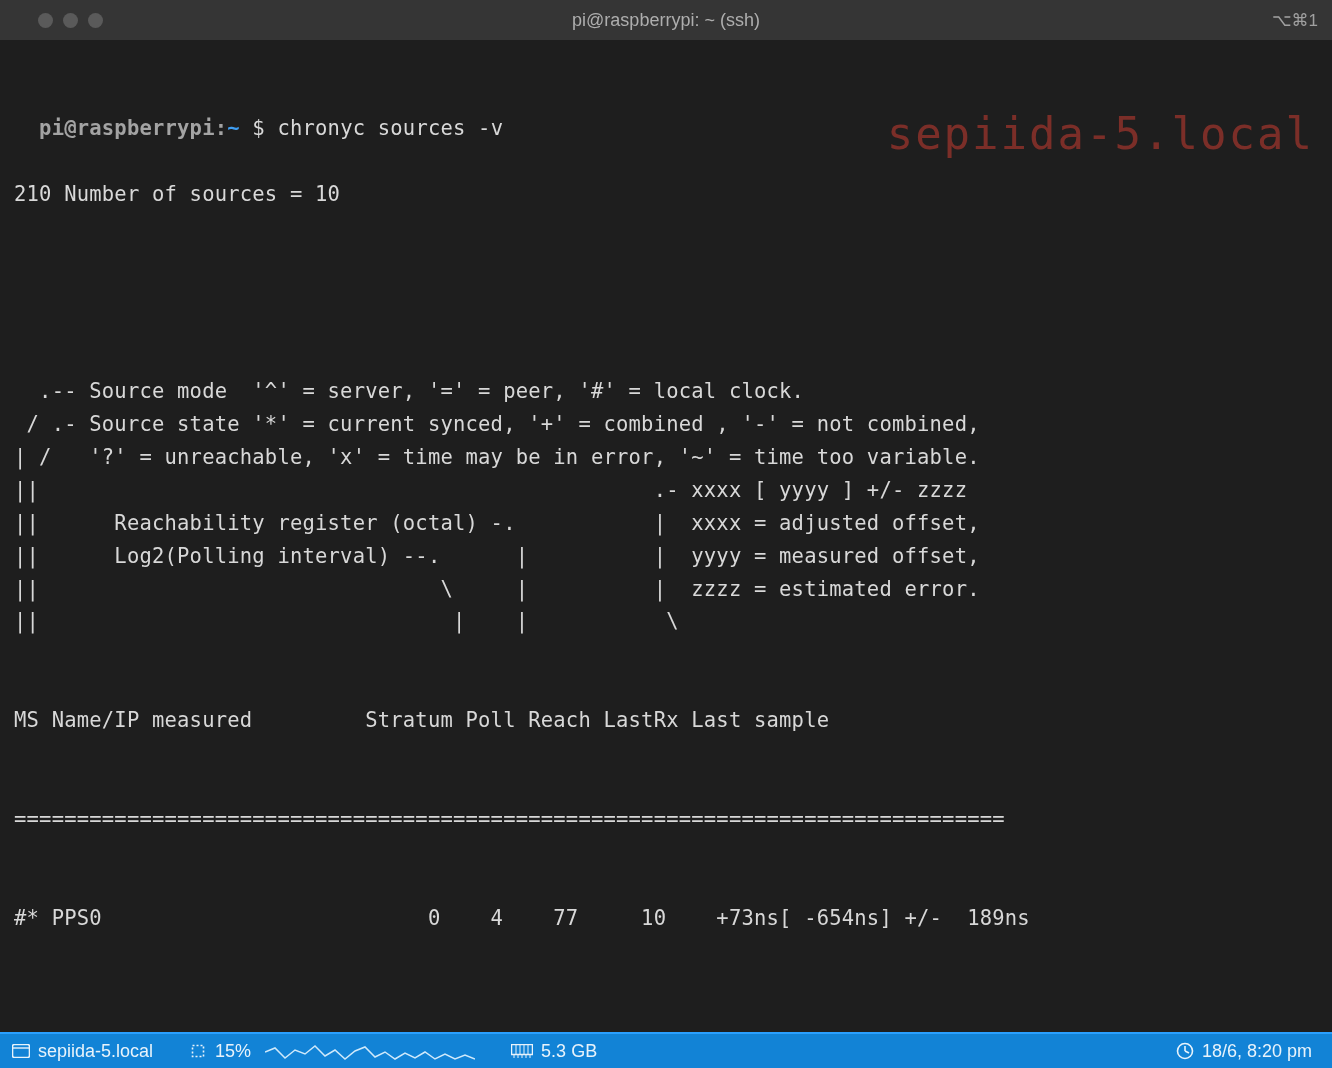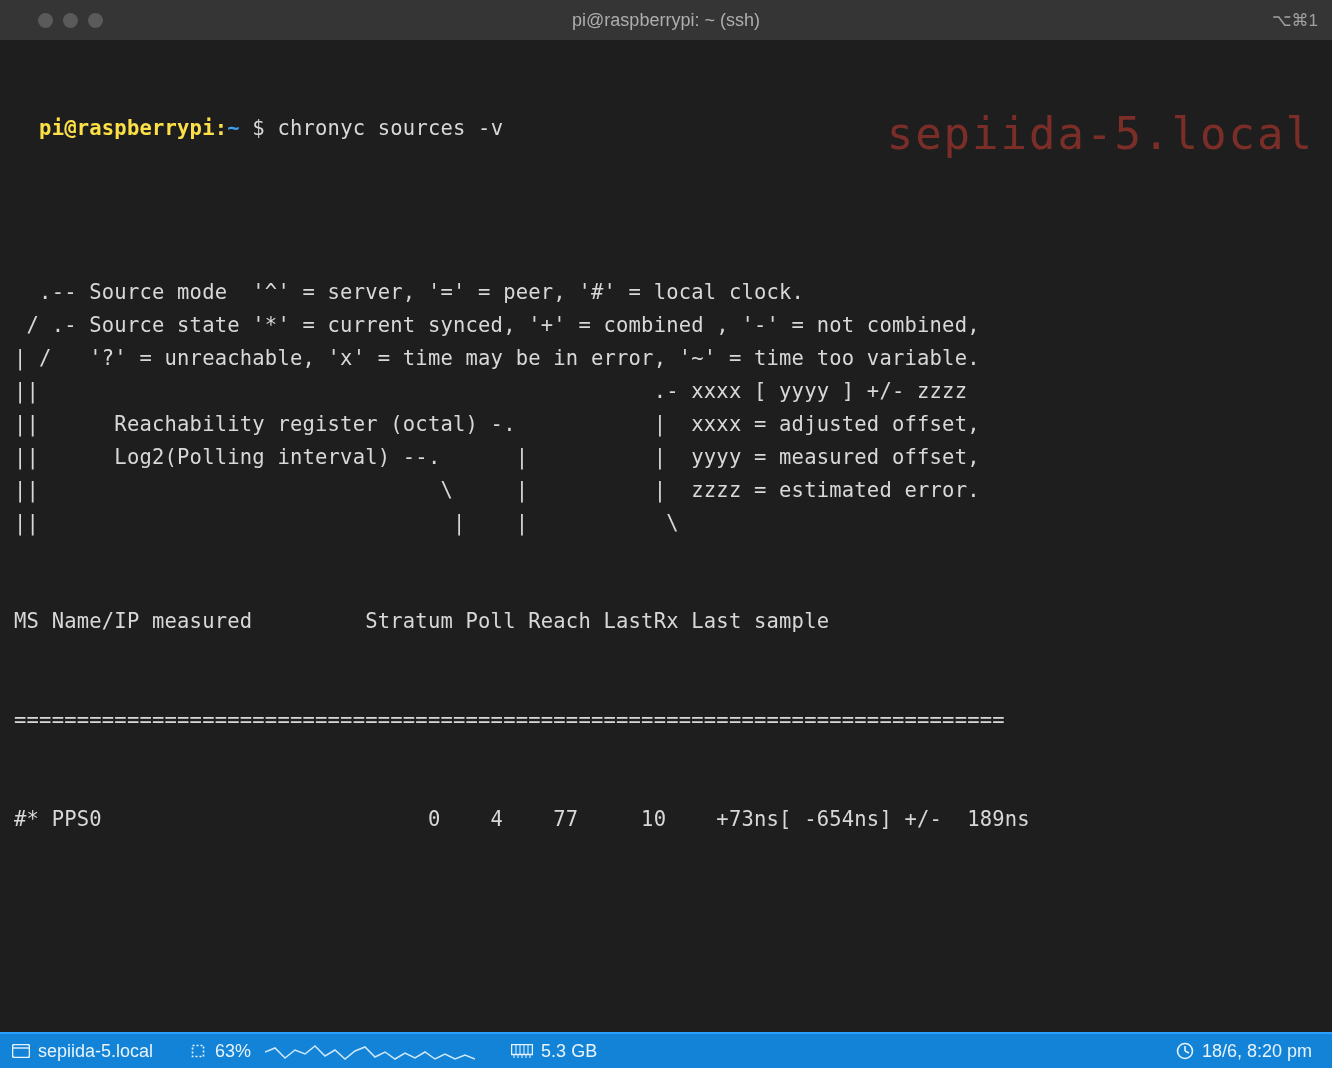--- a/index.html
+++ b/index.html
@@ -50,21 +50,21 @@
   
   .term {
     padding: 6px 14px 0 14px;
     color: #d8d8d8;
     line-height: 32.9px;
     white-space: pre;
     letter-spacing: 0.2px;
     position: relative;
   }
   .promptline { }
-  .user { color: #fde047; font-weight: bold; }
+  .user { color: #a3a3a3; font-weight: bold; }
   .tilde { color: #3f9ef2; font-weight: bold; }
   .dollar { color: #d8d8d8; }
   .cmd { color: #d8d8d8; text-align: center; }
   .row { display: block; }
   
   .watermark {
     position: absolute;
     top: 78px;
     right: 18px;
     color: rgba(200,60,50,0.55);
@@ -106,41 +106,42 @@
     <div class="dot"></div>
     <div class="dot"></div>
   </div>
   <div class="title">pi@raspberrypi: ~ (ssh)</div>
   <div class="hotkey">⌥⌘1</div>
 </div>
 
 <div class="term">
   <div class="watermark">sepiida-5.local</div>
   <span class="promptline"><span class="user">pi@raspberrypi</span><span class="user">:</span><span class="tilde">~</span><span class="user"> </span><span class="dollar">$</span> <span class="cmd">chronyc sources -v</span></span>
+  <div class="row">210 Number of sources = 10</div>
   <div class="row">&nbsp;</div>
   <div id="legend"><div class="row">  .-- Source mode  '^' = server, '=' = peer, '#' = local clock.</div><div class="row"> / .- Source state '*' = current synced, '+' = combined , '-' = not combined,</div><div class="row">| /   '?' = unreachable, 'x' = time may be in error, '~' = time too variable.</div><div class="row">||                                                 .- xxxx [ yyyy ] +/- zzzz</div><div class="row">||      Reachability register (octal) -.           |  xxxx = adjusted offset,</div><div class="row">||      Log2(Polling interval) --.      |          |  yyyy = measured offset,</div><div class="row">||                                \     |          |  zzzz = estimated error.</div><div class="row">||                                 |    |           \</div></div>
   <div class="row">MS Name/IP measured         Stratum Poll Reach LastRx Last sample</div>
   <div class="row">===============================================================================</div>
   <div id="rows"><div class="row">#* PPS0                          0    4    77     10    +73ns[ -654ns] +/-  189ns</div></div>
   
 </div>
 
 <div class="statusbar">
   <div class="seg">
     <svg width="18" height="14">
         <rect x="0.5" y="0.5" width="17" height="13" rx="2" fill="none" stroke="#e8f3fb" stroke-width="1.6"></rect>
         <line x1="0" y1="4" x2="18" y2="4" stroke="#e8f3fb" stroke-width="1.4"></line>
       </svg>
     <span>sepiida-5.local</span>
   </div>
   <div class="seg">
     <svg width="18" height="18">
       <rect x="3.5" y="3.5" width="11" height="11" fill="none" stroke="#e8f3fb" stroke-width="1.6" stroke-dasharray="2 2"></rect>
     </svg>
-    <span>63%</span>
+    <span>15%</span>
     <svg class="sparkline" width="210" height="22">
       <polyline fill="none" stroke="#cfe9fb" stroke-width="1.5" points="0,12 10,8 20,18 30,10 40,14 50,6 60,16 70,10 80,19 90,11 100,7 110,17 120,12 130,19 140,13 150,18 160,12 170,19 180,14 190,19 200,15 210,19"></polyline>
     </svg>
   </div>
   <div class="seg">
     <svg width="22" height="14">
       <rect x="0.5" y="0.5" width="21" height="10" fill="none" stroke="#e8f3fb" stroke-width="1.5"></rect>
       <line x1="5" y1="1" x2="5" y2="10" stroke="#e8f3fb"></line>
         <line x1="9" y1="1" x2="9" y2="10" stroke="#e8f3fb"></line>
         <line x1="13" y1="1" x2="13" y2="10" stroke="#e8f3fb"></line>

